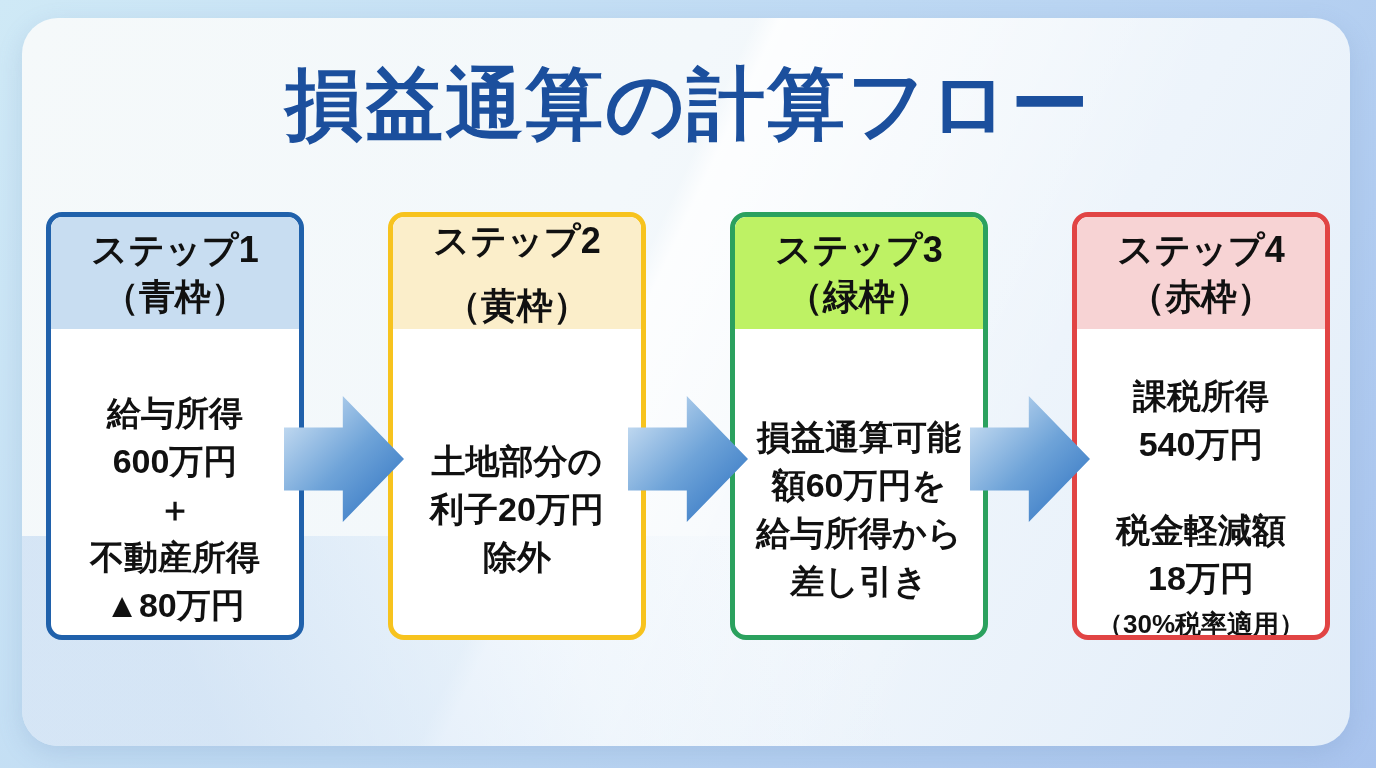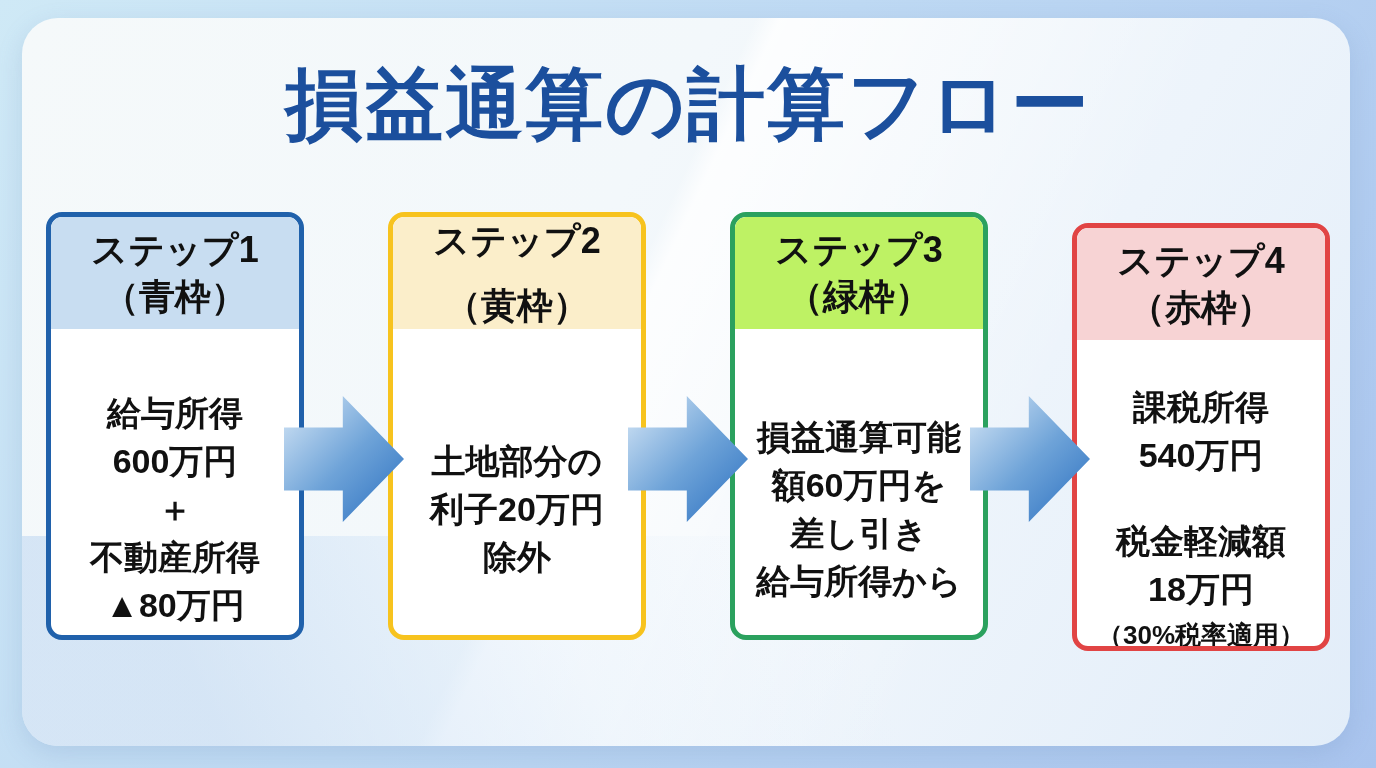--- a/index.html
+++ b/index.html
@@ -66,21 +66,21 @@
     box-sizing: border-box;
     border: 5px solid #888;
     border-radius: 16px;
     background: #ffffff;
     z-index: 2;
     overflow: hidden;
   }
   .step-1 { left: 46px; }
   .step-2 { left: 388px; }
   .step-3 { left: 730px; }
-  .step-4 { left: 1072px; margin-top: 11px; }
+  .step-4 { left: 1072px; }
   .step-header {
     height: 112px;
     display: flex;
     flex-direction: column;
     align-items: center;
     justify-content: center;
     border-radius: 10px 10px 0 0;
     font-size: 36px;
     line-height: 47px;
     font-weight: 800;
@@ -161,22 +161,22 @@
   <div class="arrow arrow-2" style="--a-light: #d8e8f7; --a-mid: #6ea3d8; --a-dark: #2a6fc0;"></div>
 
   <div class="step step-3" style="border-color: rgb(43, 161, 94);">
     <div class="step-header" style="background-color: #bef264;">
       <div>ステップ3</div>
       <div>（緑枠）</div>
     </div>
     <div class="step-body">
       <div class="line">損益通算可能</div>
       <div class="line">額60万円を</div>
+      <div class="line">給与所得から</div>
       <div class="line">差し引き</div>
-      <div class="line">給与所得から</div>
     </div>
   </div>
 
   <div class="arrow arrow-3" style="--a-light: #d8e8f7; --a-mid: #6ea3d8; --a-dark: #2a6fc0;"></div>
 
   <div class="step step-4" style="border-color: rgb(225, 68, 68);">
     <div class="step-header" style="background-color: rgb(247, 211, 212);">
       <div>ステップ4</div>
       <div>（赤枠）</div>
     </div>

